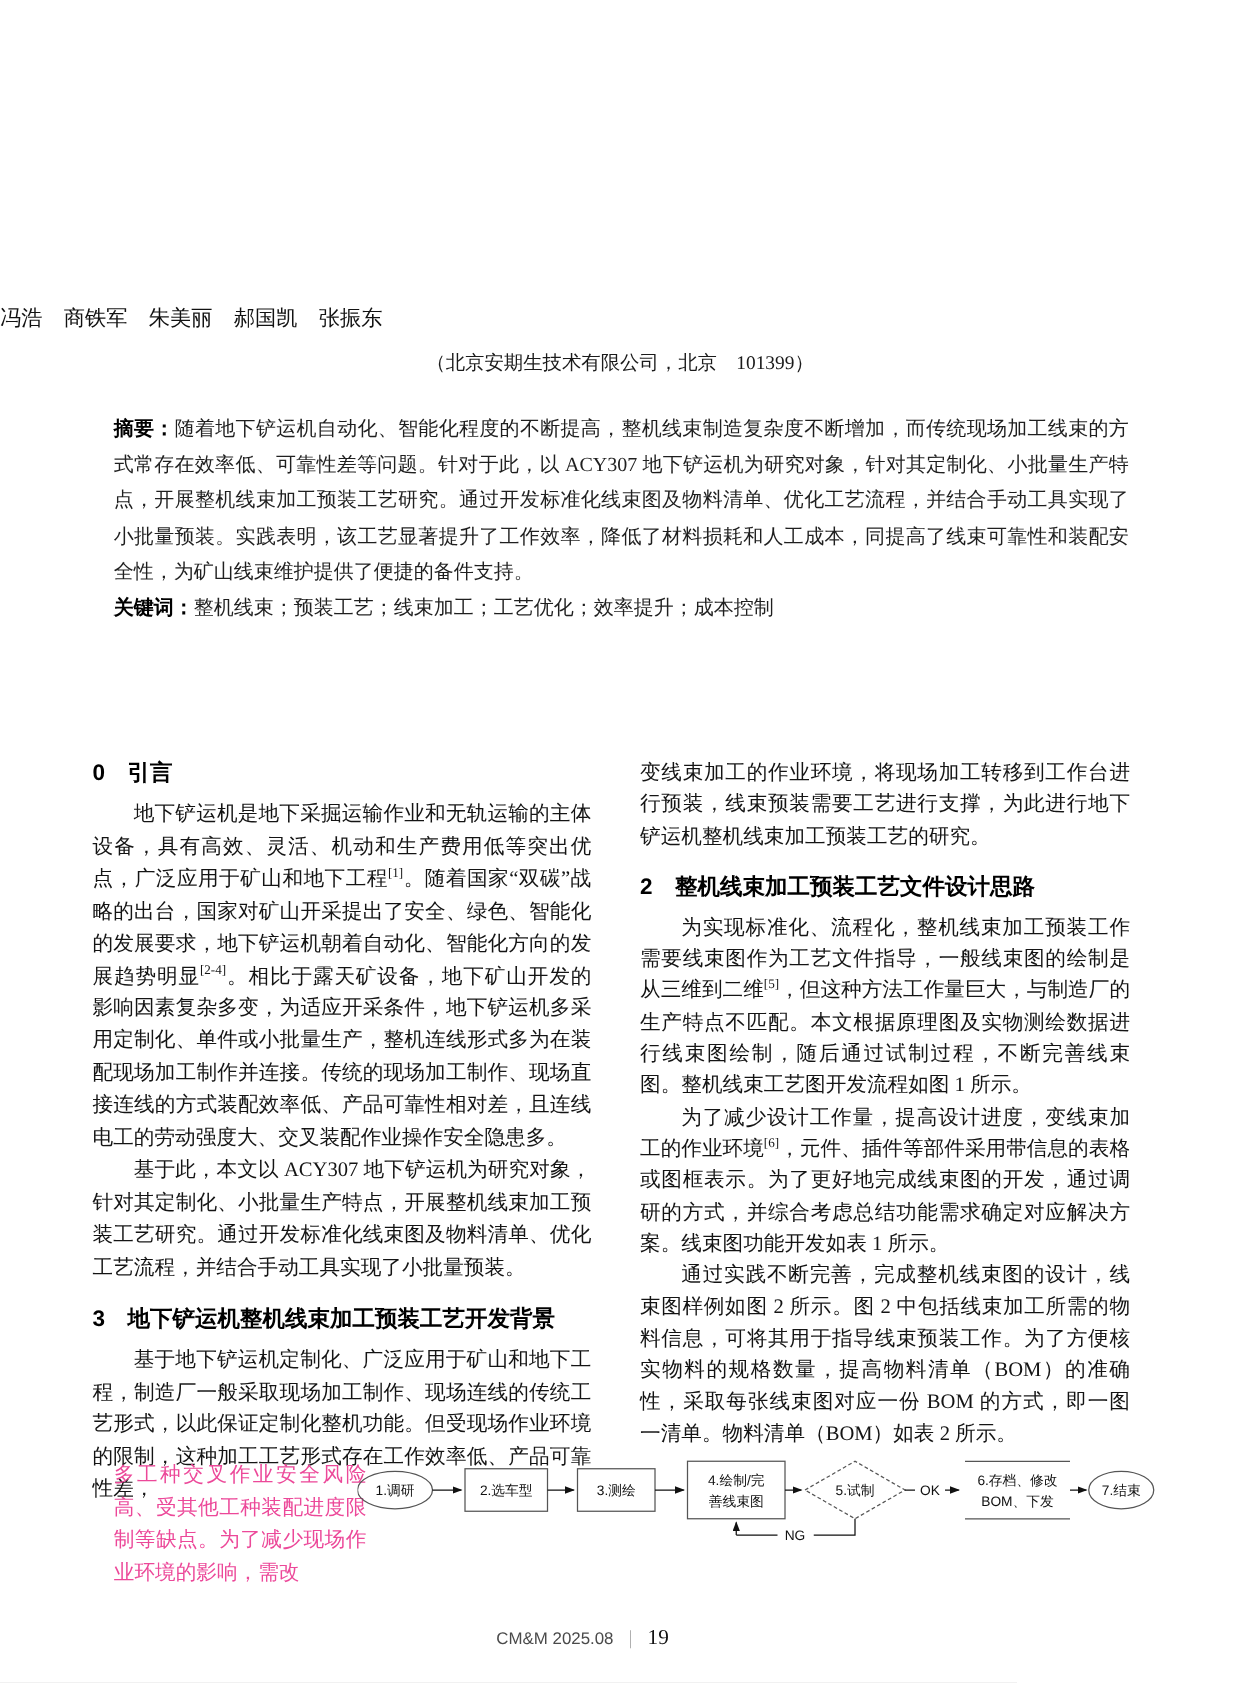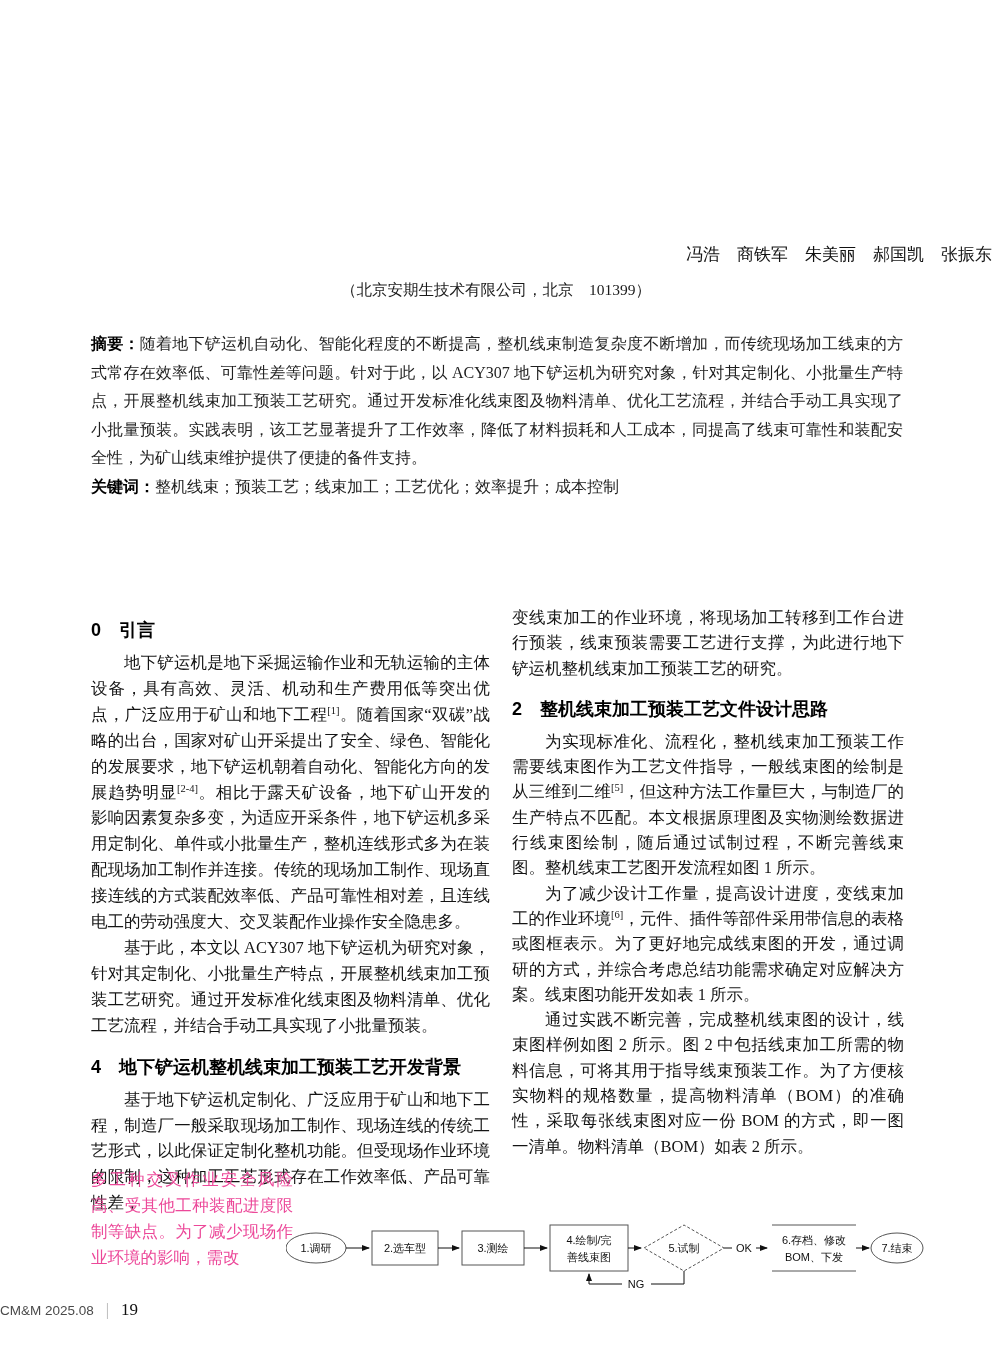--- a/index.html
+++ b/index.html
@@ -14,73 +14,73 @@
   }
   
   .title{
     position:absolute;top:155px;left:0;width:100%;
     text-align:center;
     font-family:"Liberation Sans", sans-serif;
     font-weight:bold;font-size:37px;letter-spacing:1px;color:#000;
   }
   .authors{
     position:absolute;top:243px;left:0;width:100%;
-    text-align:right;font-size:17px;color:#111;
+    text-align:left;font-size:17px;color:#111;
     font-family:"Liberation Sans", sans-serif;
   }
   .affiliation{
     position:absolute;top:280px;left:0;width:100%;
     text-align:center;font-size:15.5px;color:#1a1a1a;
   }
   
   .abstract-block{
     position:absolute;top:330px;left:91px;width:812px;
     font-size:16px;line-height:28.6px;text-align:justify;color:#1f1f1f;
   }
   .abstract-block .lbl{
     font-family:"Liberation Sans", sans-serif;
     font-weight:bold;color:#000;
   }
   
   .col{position:absolute;top:605px;font-size:16.5px;line-height:25.9px;text-align:justify;color:#141414;}
-  .col-left{left:91px;width:399px;margin-top:12px;}
+  .col-left{left:74px;width:399px;}
   .col-right{left:512px;width:392px;line-height:25.3px;}
   .col-left-narrow{
     position:absolute;left:91px;top:1167px;width:202px;
     font-size:16.5px;line-height:25.9px;text-align:justify;color:#ec4899;
   }
   .sec-h{
     font-family:"Liberation Sans", sans-serif;
     font-weight:bold;font-size:18px;color:#000;
     margin:0 0 7px 0;white-space:nowrap;letter-spacing:0;
     line-height:26px;text-align:left;
   }
   .sec-h.mt{margin-top:15px;}
   .para{margin:0;text-indent:2em;}
   .para.noindent{text-indent:0;}
   sup.ref{font-size:10.5px;line-height:0;vertical-align:super;}
   
   .figure1{
-    position:absolute;left:282px;top:1218px;width:648px;
+    position:absolute;left:282px;top:1162px;width:648px;
     text-align:right;
   }
   .figure1 svg{display:block;margin:0 auto;}
   .fig-caption{
     margin-top:2px;
     font-family:"Liberation Sans", sans-serif;
     font-weight:bold;font-size:13.5px;color:#111;
   }
   .flow-label{
     font-family:"Liberation Sans", sans-serif;
     font-size:11px;fill:#111;
   }
   
   .footer{
     position:absolute;top:1300px;left:0;width:932px;
-    text-align:left;
+    text-align:center;
   }
   .footer .journal{
     font-family:"Liberation Sans", sans-serif;
     font-size:13.5px;color:#4a4a4a;
   }
   .footer .sep{color:#b0b0b0;font-size:16px;margin:0 12px;}
   .footer .pageno{font-size:17px;color:#111;font-family:"Liberation Serif", serif;}
 </style>
 </head>
 <body>
@@ -92,21 +92,21 @@
 
   <div class="abstract-block">
     <div><span class="lbl">摘要：</span><span>随着地下铲运机自动化、智能化程度的不断提高，整机线束制造复杂度不断增加，而传统现场加工线束的方式常存在效率低、可靠性差等问题。针对于此，以 ACY307 地下铲运机为研究对象，针对其定制化、小批量生产特点，开展整机线束加工预装工艺研究。通过开发标准化线束图及物料清单、优化工艺流程，并结合手动工具实现了小批量预装。实践表明，该工艺显著提升了工作效率，降低了材料损耗和人工成本，同提高了线束可靠性和装配安全性，为矿山线束维护提供了便捷的备件支持。</span></div>
     <div><span class="lbl">关键词：</span><span>整机线束；预装工艺；线束加工；工艺优化；效率提升；成本控制</span></div>
   </div>
 
   <div class="col col-left">
     <h2 class="sec-h">0　引言</h2>
     <p class="para"><span>地下铲运机是地下采掘运输作业和无轨运输的主体设备，具有高效、灵活、机动和生产费用低等突出优点，广泛应用于矿山和地下工程</span><sup class="ref">[1]</sup><span>。随着国家“双碳”战略的出台，国家对矿山开采提出了安全、绿色、智能化的发展要求，地下铲运机朝着自动化、智能化方向的发展趋势明显</span><sup class="ref">[2-4]</sup><span>。相比于露天矿设备，地下矿山开发的影响因素复杂多变，为适应开采条件，地下铲运机多采用定制化、单件或小批量生产，整机连线形式多为在装配现场加工制作并连接。传统的现场加工制作、现场直接连线的方式装配效率低、产品可靠性相对差，且连线电工的劳动强度大、交叉装配作业操作安全隐患多。</span></p>
     <p class="para">基于此，本文以 ACY307 地下铲运机为研究对象，针对其定制化、小批量生产特点，开展整机线束加工预装工艺研究。通过开发标准化线束图及物料清单、优化工艺流程，并结合手动工具实现了小批量预装。</p>
-    <h2 class="sec-h mt">4　地下铲运机整机线束加工预装工艺开发背景</h2>
+    <h2 class="sec-h mt">3　地下铲运机整机线束加工预装工艺开发背景</h2>
     <p class="para">基于地下铲运机定制化、广泛应用于矿山和地下工程，制造厂一般采取现场加工制作、现场连线的传统工艺形式，以此保证定制化整机功能。但受现场作业环境的限制，这种加工工艺形式存在工作效率低、产品可靠性差，</p>
   </div>
 
   <div class="col-left-narrow">
     <p class="para noindent">多工种交叉作业安全风险高、受其他工种装配进度限制等缺点。为了减少现场作业环境的影响，需改</p>
   </div>
 
   <div class="col col-right">
     <p class="para noindent">变线束加工的作业环境，将现场加工转移到工作台进行预装，线束预装需要工艺进行支撑，为此进行地下铲运机整机线束加工预装工艺的研究。</p>
     <h2 class="sec-h mt">2　整机线束加工预装工艺文件设计思路</h2>

